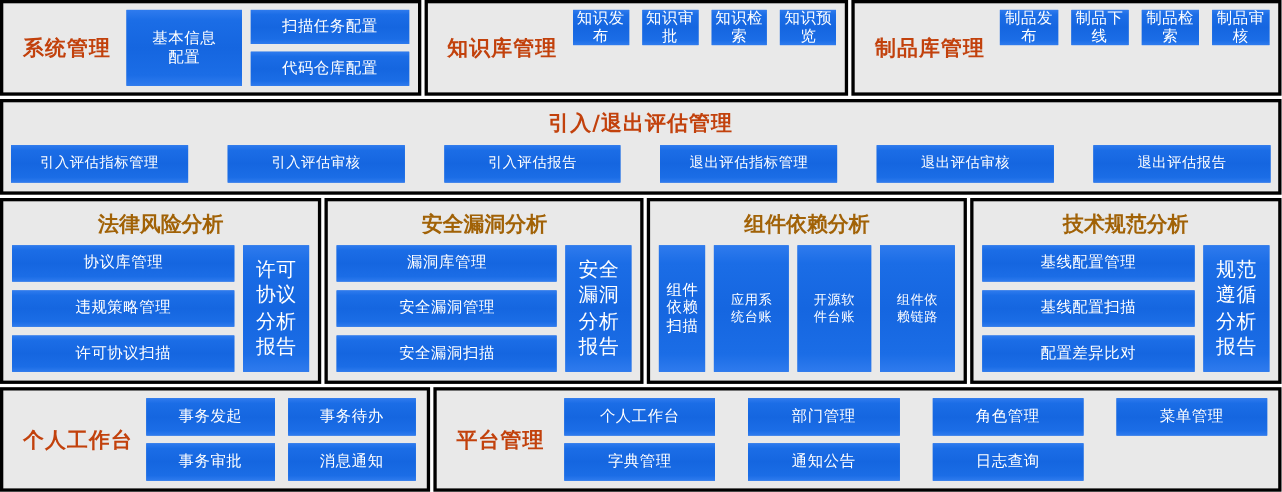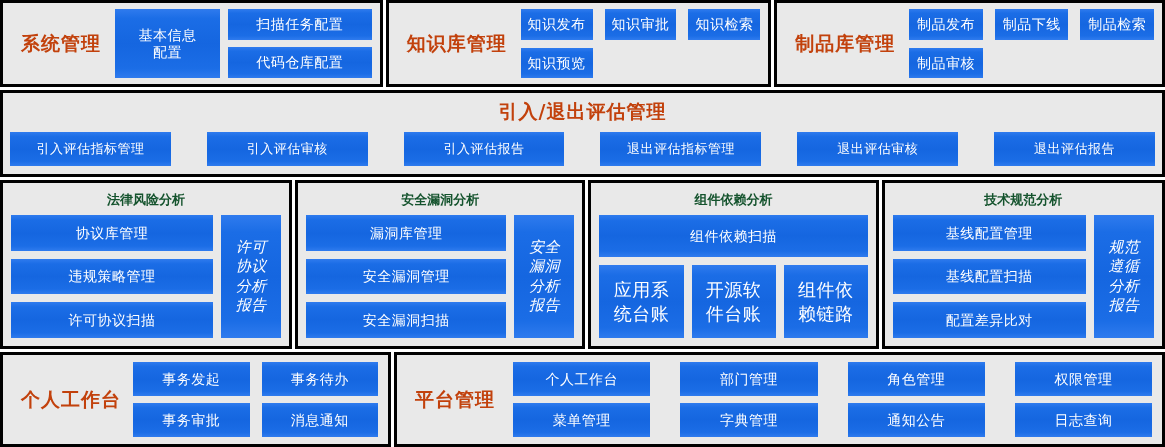--- a/index.html
+++ b/index.html
@@ -100,21 +100,21 @@
   .r1-stack {
     display: flex;
     flex-direction: column;
     gap: 7px;
     flex: 1 1 auto;
   }
   .r1-stack .btn { flex: 1 1 0; }
 
   .r1-quad {
     display: grid;
-    grid-template-columns: 1fr 1fr 1fr;
+    grid-template-columns: 1fr 1fr 1fr 1fr;
     grid-template-rows: 1fr 1fr;
     gap: 8px 12px;
     flex: 1 1 auto;
     height: 100%;
   }
 
   
   .row2 {
     flex: 0 0 87px;
     height: 87px;
@@ -157,51 +157,50 @@
     padding: 5px 8px 8px 8px;
   }
   .p-legal  { width: 293px; }
   .p-vuln   { width: 291px; }
   .p-comp   { width: 291px; }
   .p-tech   { width: 284px; }
 
   .r3-title {
     text-align: center;
     padding: 3px 0 6px 0;
-    font-size: 13px;
+    font-size: 19px;
     font-weight: bold;
-    color: #14532d;
+    color: #a16207;
   }
   .r3-body {
     display: flex;
     gap: 8px;
     flex: 1 1 auto;
     min-height: 0;
   }
   .r3-col {
     display: flex;
     flex-direction: column;
     gap: 8px;
     flex: 1 1 auto;
     min-height: 0;
   }
   .r3-col .btn { flex: 1 1 0; }
   .r3-side {
     flex: 0 0 60px;
     width: 60px;
-    font-size: 15px;
+    font-size: 18px;
     line-height: 1.28;
-    font-style: italic;
-  }
-
-  
-  .comp-col { display:flex; flex-direction:column; gap:8px; flex:1 1 auto; min-height:0;}
+  }
+
+  
+  .comp-col { display:flex; flex-direction:row; gap:8px; flex:1 1 auto; min-height:0;}
   .comp-top { flex: 0 0 42px; }
   .comp-tri { display:flex; gap:8px; flex:1 1 auto; min-height:0; }
-  .comp-tri .btn { flex: 1 1 0; font-size: 18px; line-height: 1.3; }
+  .comp-tri .btn { flex: 1 1 0; font-size: 12px; line-height: 1.3; }
 
   
   .row4 {
     display: flex;
     gap: 3px;
     flex: 0 0 95px;
     height: 95px;
   }
   .p-personal { width: 391px; }
   .p-platform { width: 771px; }
@@ -374,21 +373,20 @@
       </div>
     </div>
 
     <div class="panel p-platform">
       <div class="r4-body">
         <div class="panel-title r4-label">平台管理</div>
         <div class="r4-grid8">
           <div class="btn">个人工作台</div>
           <div class="btn">部门管理</div>
           <div class="btn">角色管理</div>
-          <div class="btn">权限管理</div>
           <div class="btn">菜单管理</div>
           <div class="btn">字典管理</div>
           <div class="btn">通知公告</div>
           <div class="btn">日志查询</div>
         </div>
       </div>
     </div>
   </div>
 
 </div>

